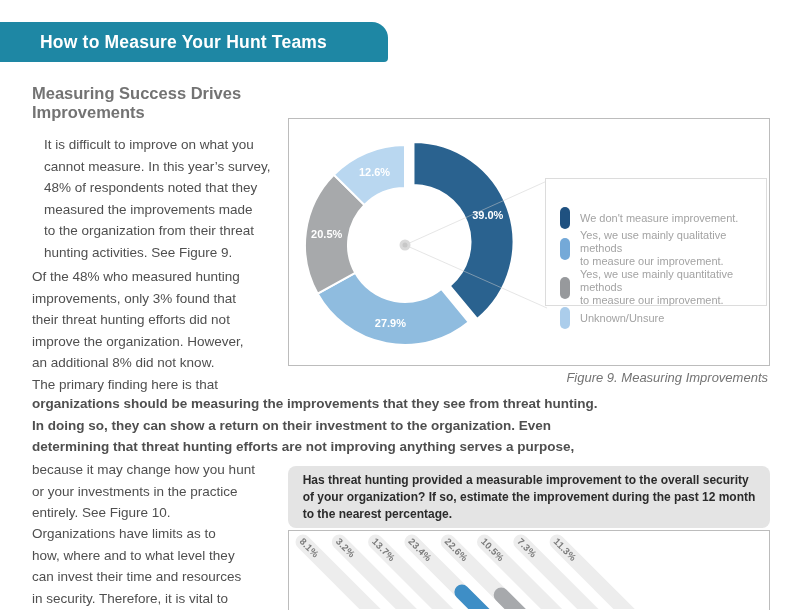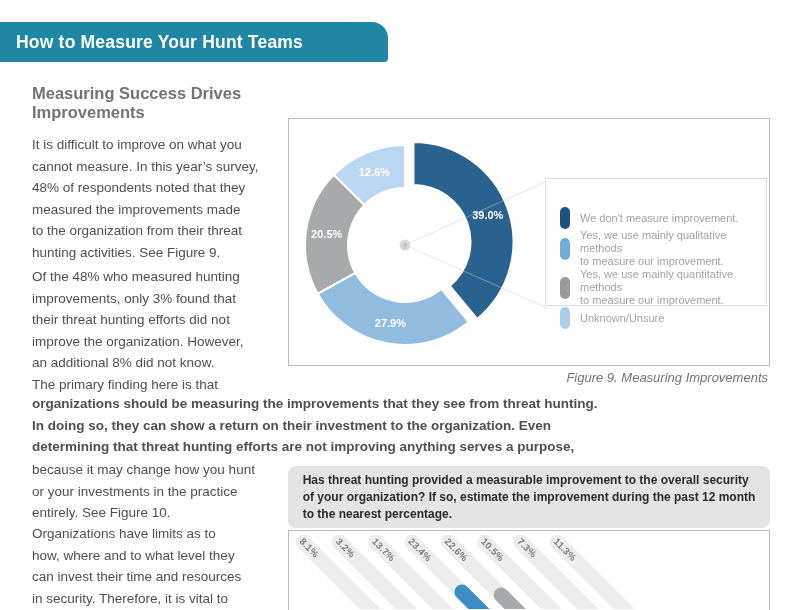--- a/index.html
+++ b/index.html
@@ -1,26 +1,26 @@
 <!DOCTYPE html>
 <html><head>
 <meta charset="utf-8">
 <style>
   html,body{margin:0;padding:0;background:#fff;}
   .page{position:relative;width:800px;height:610px;background:#ffffff;overflow:hidden;
         font-family:"Liberation Sans",sans-serif;}
   .banner{position:absolute;left:0;top:22px;width:388px;height:40px;background:#1E87A4;
           border-radius:0 16px 4px 0;display:flex;align-items:center;box-sizing:border-box;
-          padding-left:16px;}
+          padding-left:40px;}
   .banner-title{color:#ffffff;font-size:17.5px;font-weight:bold;letter-spacing:.2px;}
   .heading{position:absolute;left:32px;top:84px;width:270px;color:#1B87A8;font-size:16.5px;
            font-weight:bold;line-height:19px;white-space:pre-line;}
   .para{position:absolute;left:32px;color:#4F4F4F;font-size:13.5px;line-height:21.5px;
         white-space:pre-line;}
-  #p1{top:134px;width:262px;}
+  #p1{top:134px;width:262px;margin-left:12px;}
   #p2a{top:266px;width:262px;}
   #p2b{top:393px;width:630px;font-weight:bold;}
   #p2c{top:459px;width:262px;}
   #p3{top:523px;width:262px;}
 
   .fig9-header{position:absolute;left:288px;top:90px;width:482px;height:28px;background:#E3E3E3;
          border-radius:8px 8px 0 0;box-sizing:border-box;text-align:center;line-height:28px;
          font-size:12px;font-weight:bold;color:#2B2B2B;}
   .fig9-body{position:absolute;left:288px;top:118px;width:482px;height:248px;background:#fff;
          border:1px solid #BCBCBC;box-sizing:border-box;}

